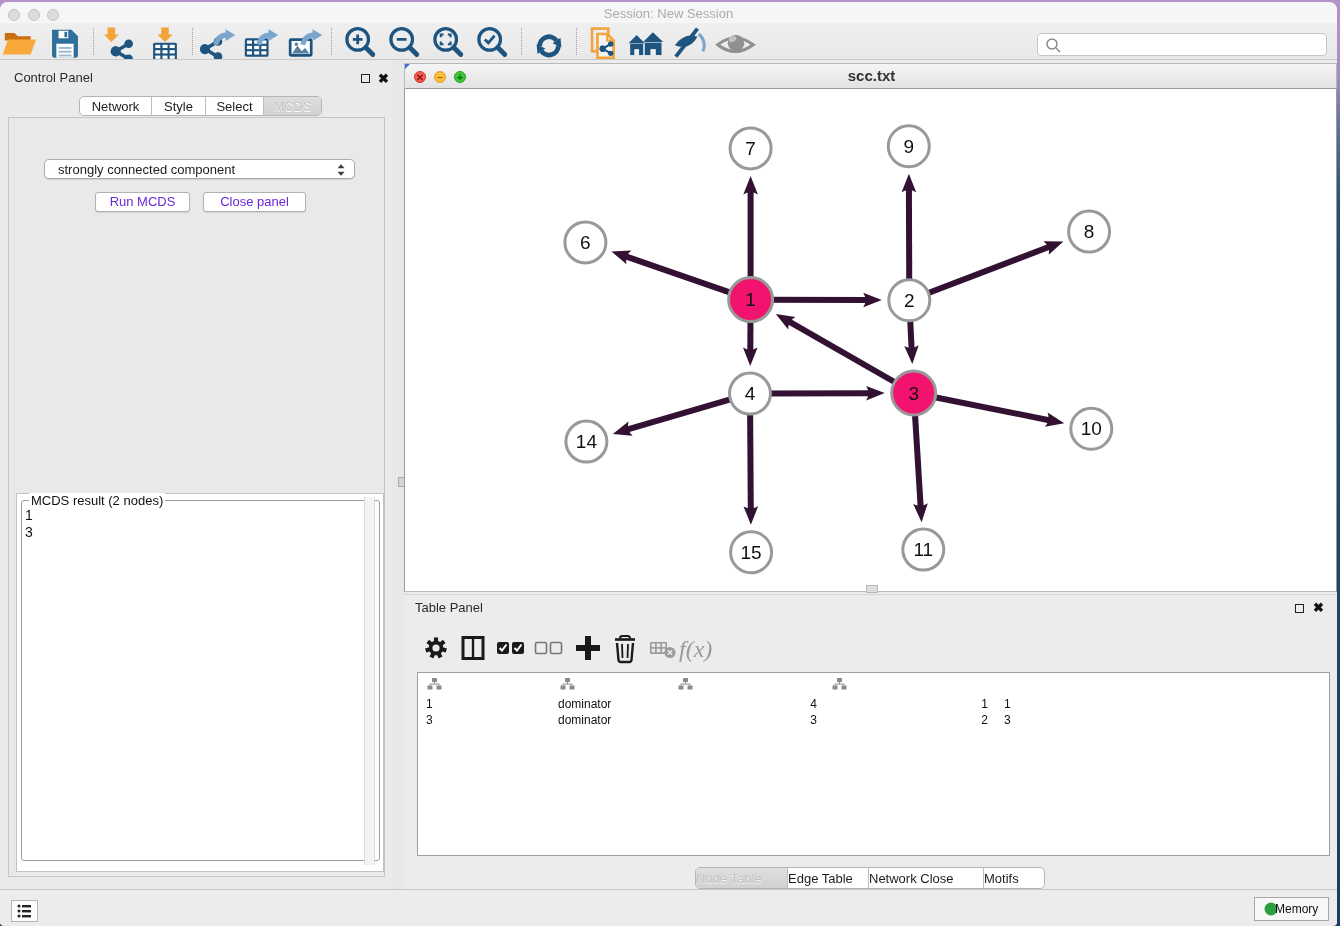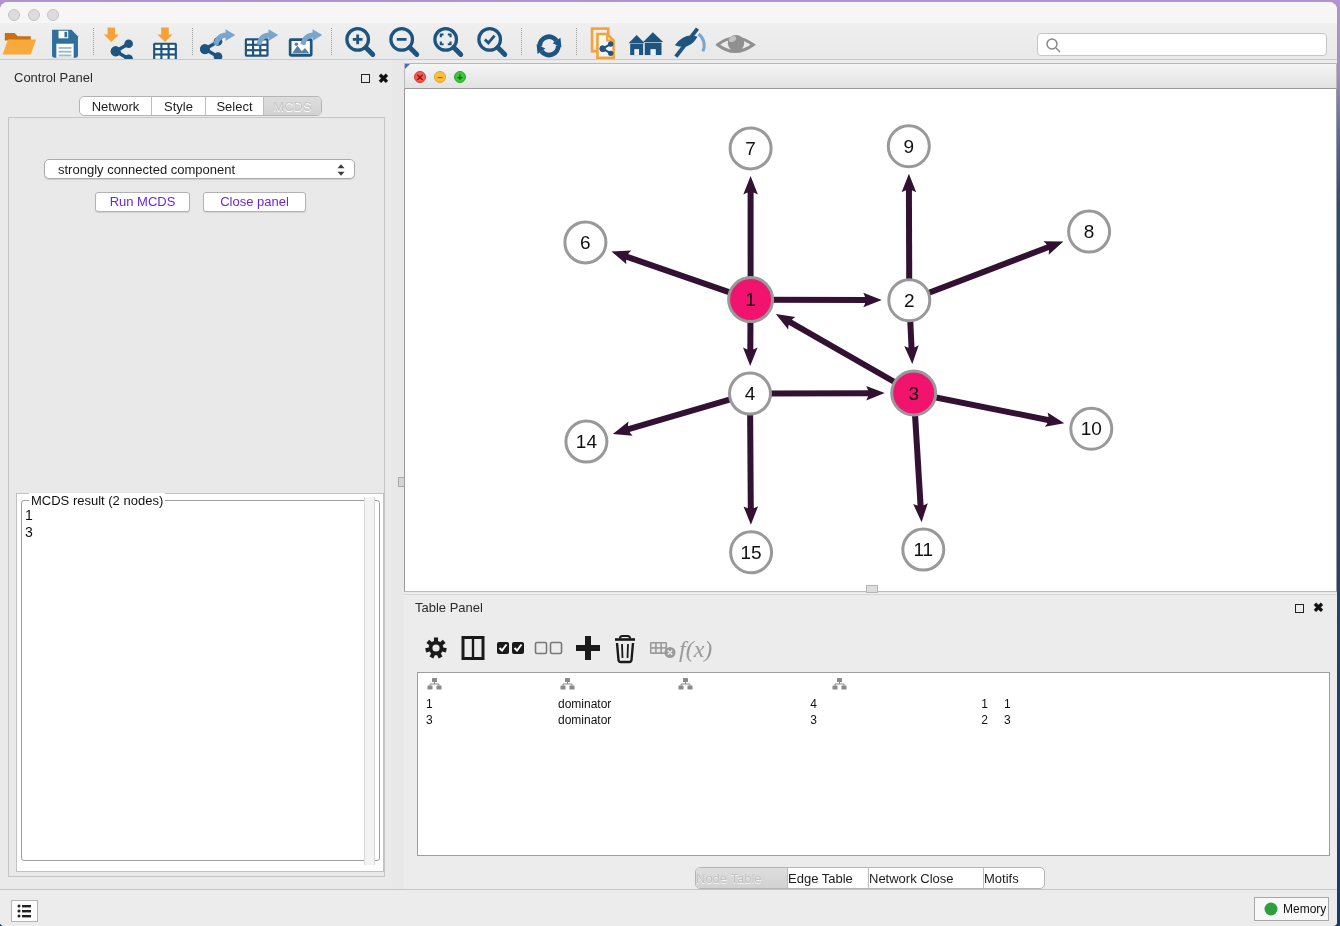--- a/index.html
+++ b/index.html
@@ -60,20 +60,21 @@
 #statusbar{position:absolute;left:0;top:887px;width:1337px;height:35px;background:#ececec;border-top:1px solid #c6c6c6}
 #listbtn{position:absolute;left:11px;top:10px;width:27px;height:22px;background:#fcfcfc;border:1px solid #b5b5b5}
 #membtn{position:absolute;left:1254px;top:7px;width:75px;height:24px;background:#f8f8f8;border:1px solid #a8a8a8;font-size:12px;color:#111}
 </style>
 </head><body>
 <div id="win">
   <div id="titlebar">
     <div class="tl" style="left:8px"></div>
     <div class="tl" style="left:28px"></div>
     <div class="tl" style="left:47px"></div>
+    <div id="title-text">Session: New Session</div>
   </div>
   <div id="toolbar">
     <svg class="ticon" style="left:2px;top:3px" width="38" height="36">
         <path d="M4,8 L13,8 L16,11 L28,11 L28,15 L4,15 Z" fill="#c96f12"></path>
         <path d="M7,14 L33,14 L28,28 L2,28 Z" fill="#f7a93c"></path>
       </svg>
     <svg class="ticon" style="left:46px;top:3px" width="38" height="36">
         <path d="M7,5 L25,5 L31,11 L31,29 Q31,31 29,31 L9,31 Q7,31 7,29 Z" fill="#2f6f9b"></path>
         <rect x="13" y="6" width="9" height="7" fill="#fff"></rect>
         <rect x="18.5" y="7" width="2.5" height="5" fill="#2f6f9b"></rect>
@@ -250,20 +251,21 @@
   </div>
   <div id="vsplit">
       <div id="vhandle"></div>
     </div>
   <div id="netwin">
     <div id="net-tb">
       <div id="corner-blue"></div>
       <div class="mac" style="left:9px;background:#f35f57;border:1px solid #d8332a;color:#8e130c">✕</div>
       <div class="mac" style="left:29px;background:#fcbe3c;border:1px solid #e0a02c;color:#97650a">–</div>
       <div class="mac" style="left:49px;background:#3ec53c;border:1px solid #2aa428;color:#0c650c">+</div>
+      <div id="net-title">scc.txt</div>
     </div>
     <div id="net-canvas"></div>
   </div>
   <svg width="933" height="503" style="position:absolute;left:404px;top:89px">
 <g stroke="#331132" stroke-width="6">
 <line x1="346.6" y1="208.6" x2="346.6" y2="97.8"></line>
 <line x1="346.6" y1="208.6" x2="219.6" y2="164.6"></line>
 <line x1="346.6" y1="208.6" x2="464.9" y2="209.0"></line>
 <line x1="346.6" y1="208.6" x2="346.3" y2="262.2"></line>
 <line x1="505.3" y1="209.2" x2="504.9" y2="95.7"></line>
@@ -437,16 +439,16 @@
             <rect x="10" y="4" width="9" height="2.4"></rect>
             <rect x="10" y="9" width="9" height="2.4"></rect>
             <rect x="10" y="14" width="9" height="2.4"></rect>
           </g>
         </svg>
       </div>
     <div id="membtn">
         <svg width="14" height="14" style="position:absolute;left:9px;top:4px">
           <circle cx="7" cy="7" r="6.5" fill="#2e9e41"></circle>
         </svg>
-        <span style="position:absolute;left:28px;top:4px">Memory</span>
+        <span style="position:absolute;left:20px;top:4px">Memory</span>
       </div>
   </div>
 </div>
 
 </body></html>

